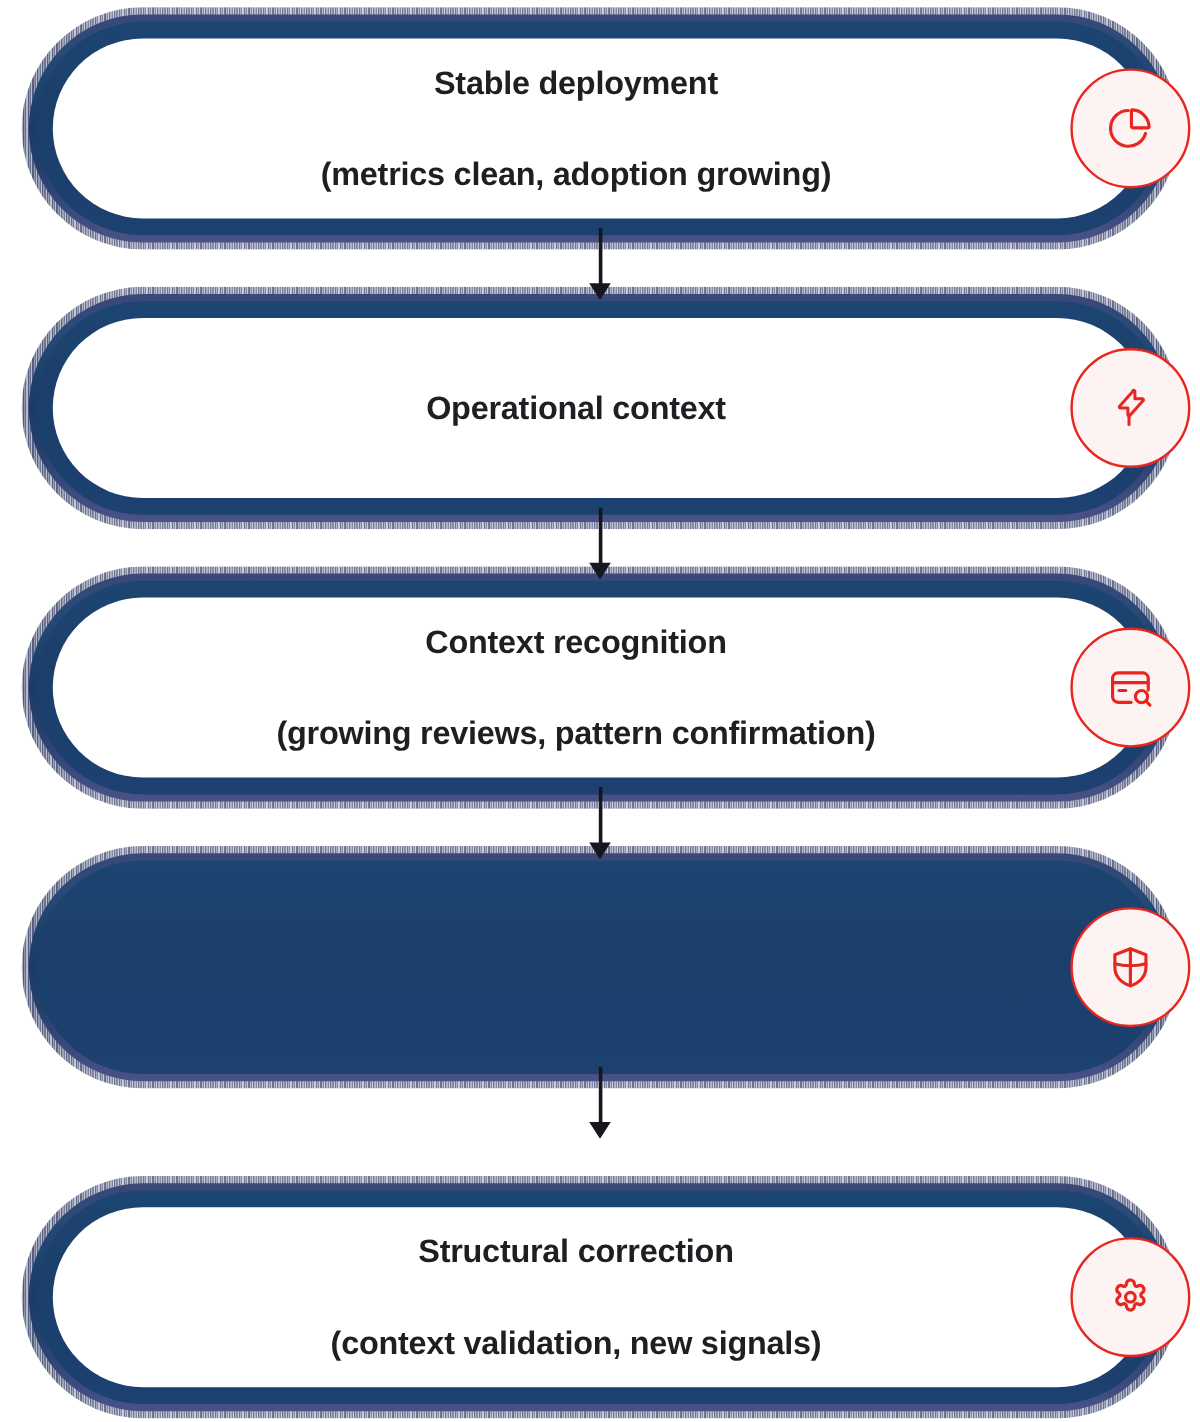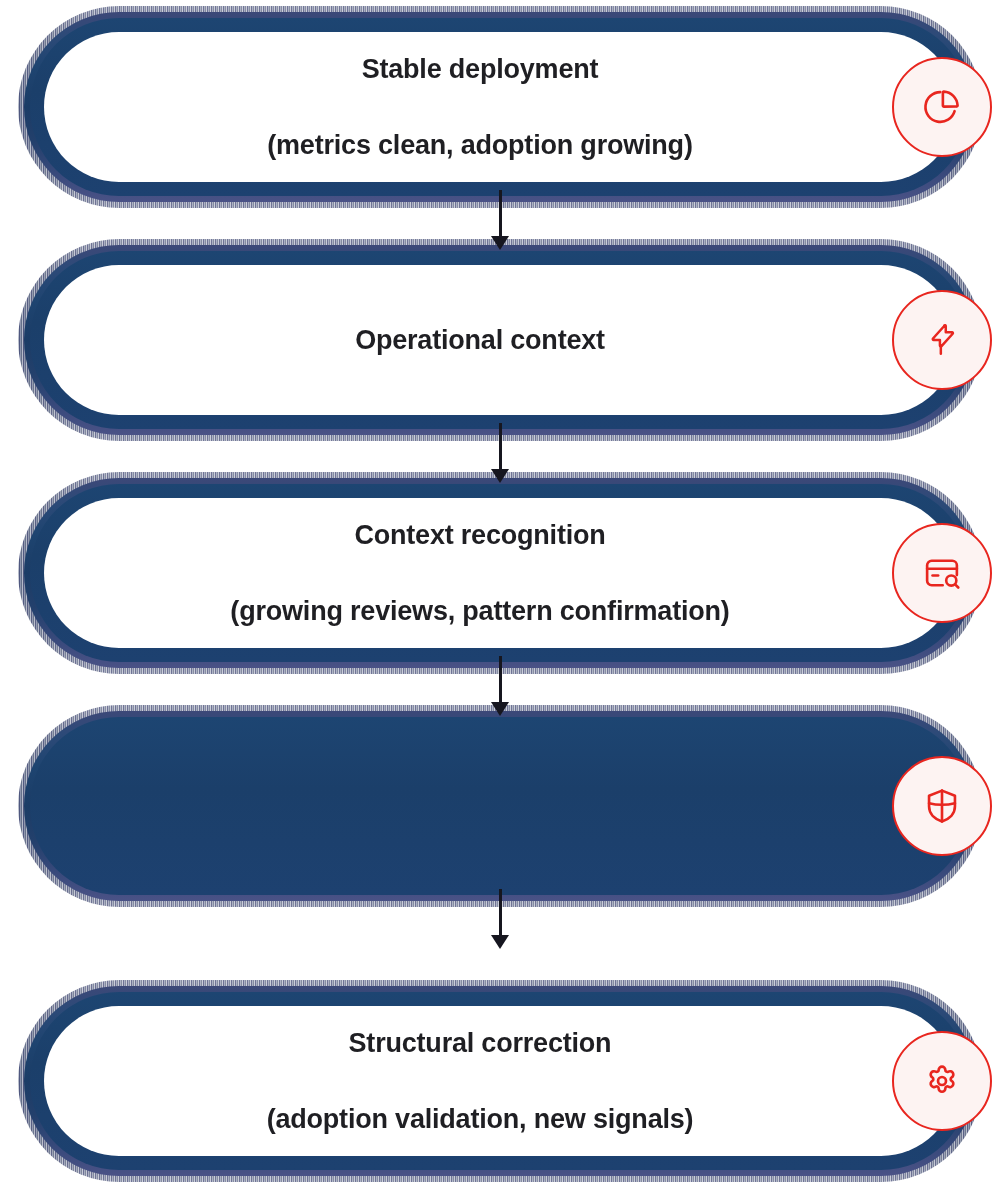--- a/index.html
+++ b/index.html
@@ -246,21 +246,21 @@
     <div class="connector c3"></div>
     <div class="arrowhead a3"></div>
 
     <div class="card-wrap i4">
       <div class="ring-outer"></div>
       <div class="ring-mid"></div>
       <div class="ring-inner"></div>
       <div class="card-body">
         <div class="card-text">
           <span class="t-title">Structural correction</span>
-          <span class="t-sub">(adoption validation, new signals)</span>
+          <span class="t-sub">(context validation, new signals)</span>
         </div>
       </div>
       <div class="icon-badge">
         <svg width="40" height="40" viewBox="0 0 24 24" fill="none" stroke="#e8261f" stroke-width="1.6" stroke-linecap="round" stroke-linejoin="round">
           <path d="M12 3.4c1.1 0 2 0.9 2 2 0 0.9 1 1.5 1.8 1 0.95-0.55 2.18-0.22 2.73 0.73s0.22 2.18-0.73 2.73c-0.8 0.46-0.8 1.62 0 2.08 0.95 0.55 1.28 1.78 0.73 2.73s-1.78 1.28-2.73 0.73c-0.8-0.46-1.8 0.11-1.8 1.04 0 1.1-0.9 2-2 2s-2-0.9-2-2c0-0.93-1-1.5-1.8-1.04-0.95 0.55-2.18 0.22-2.73-0.73s-0.22-2.18 0.73-2.73c0.8-0.46 0.8-1.62 0-2.08-0.95-0.55-1.28-1.78-0.73-2.73s1.78-1.28 2.73-0.73c0.8 0.46 1.8-0.11 1.8-1.04 0-1.1 0.9-2 2-2z"></path>
           <circle cx="12" cy="12" r="2.4"></circle>
         </svg>
       </div>
     </div>
 

